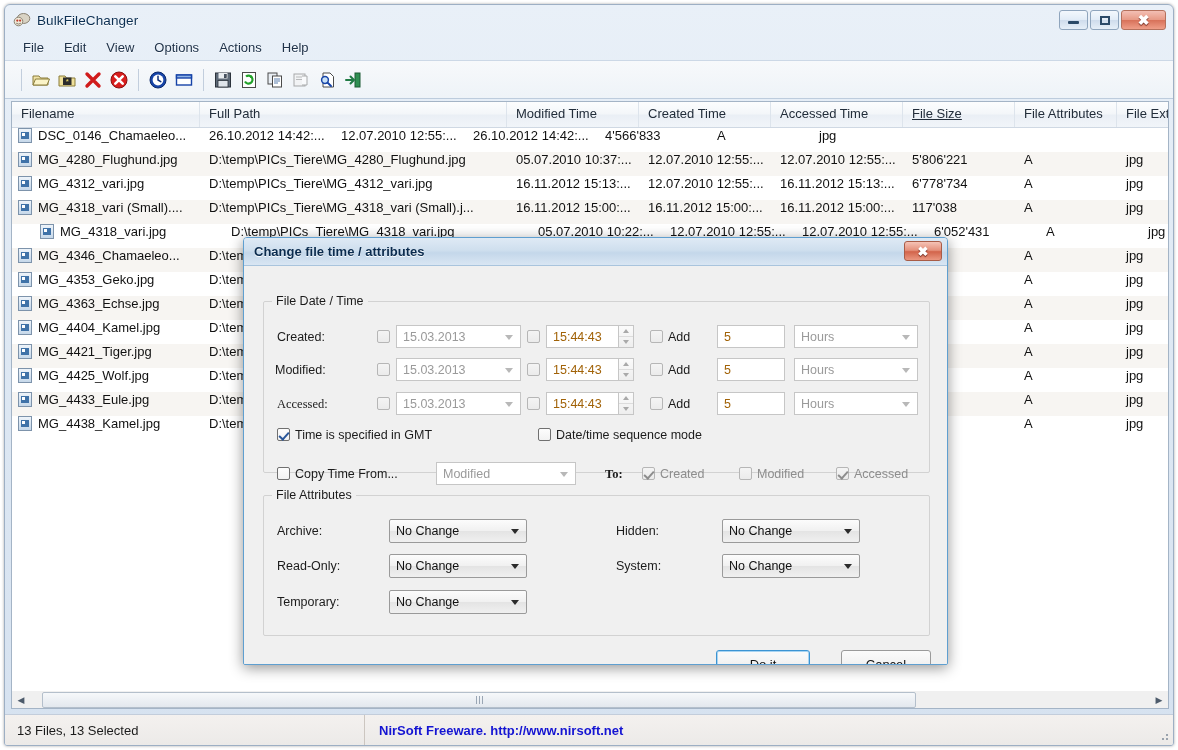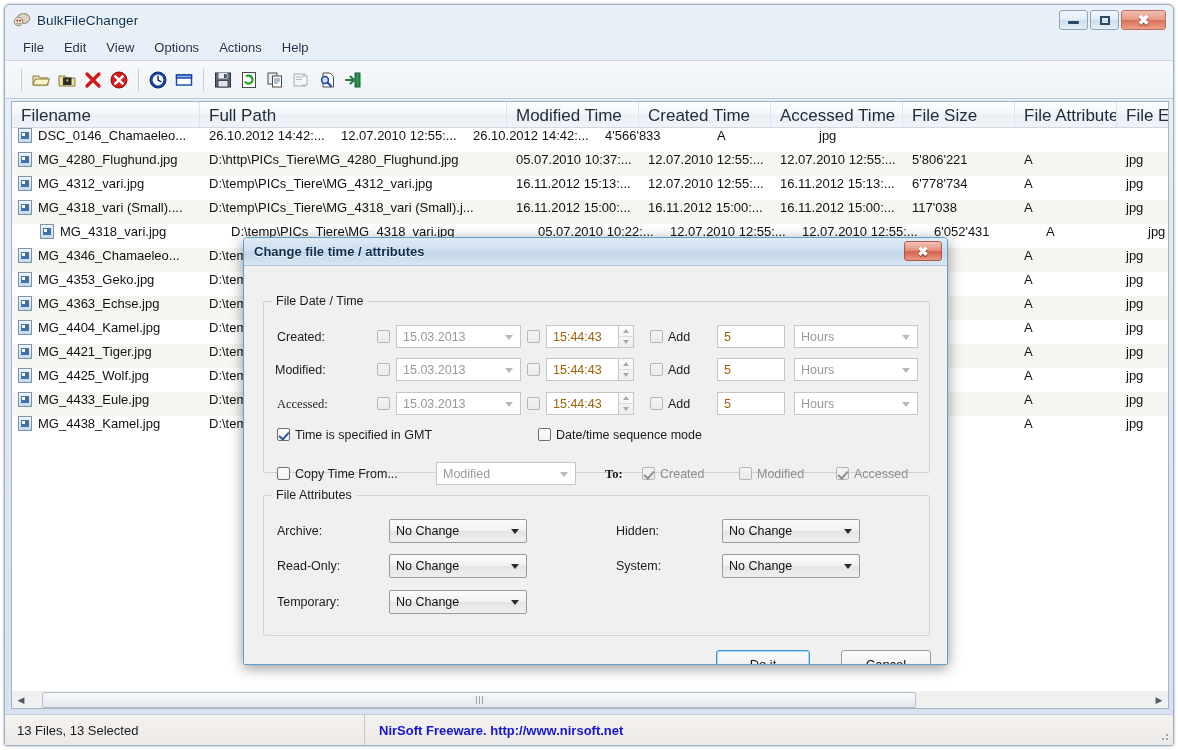--- a/index.html
+++ b/index.html
@@ -105,21 +105,21 @@
     background: #ffffff;
     border: 1px solid #a4b4c6;
     overflow: hidden;
   }
   #list-header {
     display: flex; height: 26px;
     background: linear-gradient(to bottom,#fcfdfe 0%, #f3f6f9 48%, #eaeff5 52%, #f1f5f9 100%);
     border-bottom: 1px solid #cfd8e3;
   }
   .hcell {
-    font-size: 17px; color: #222d3a;
+    font-size: 13px; color: #222d3a;
     padding: 4px 0 0 9px;
     border-right: 1px solid #dde4ec;
     overflow: hidden; white-space: nowrap;
     flex: none; cursor: pointer;
   }
   .row {
     display: flex; height: 24px; align-items: flex-start;
   }
   .row.alt { background: #f7f5f2; }
   .cell {
@@ -460,21 +460,21 @@
     </div>
   </div>
 
   <div id="listview">
     <div id="list-header">
         <div class="hcell" style="width: 188px;">Filename</div>
         <div class="hcell" style="width: 307px;">Full Path</div>
         <div class="hcell" style="width: 132px;">Modified Time</div>
         <div class="hcell" style="width: 132px;">Created Time</div>
         <div class="hcell" style="width: 132px;">Accessed Time</div>
-        <div class="hcell" style="width: 112px;">File Size</div>
+        <div class="hcell" style="width: 112px; text-decoration: underline;">File Size</div>
         <div class="hcell" style="width: 102px;">File Attributes</div>
         <div class="hcell" style="width: 95px;">File Extension</div>
       </div>
     <div id="list-rows">
         <div class="row">
           <div class="cell fname" style="width: 188px;">
             <span class="file-icon"></span>
             <span>DSC_0146_Chamaeleo...</span>
           </div>
           <div class="cell" style="width: 132px;">26.10.2012 14:42:...</div>
@@ -482,21 +482,21 @@
           <div class="cell" style="width: 132px;">26.10.2012 14:42:...</div>
           <div class="cell" style="width: 112px;">4'566'833</div>
           <div class="cell" style="width: 102px;">A</div>
           <div class="cell" style="width: 95px;">jpg</div>
         </div>
         <div class="row alt">
           <div class="cell fname" style="width: 188px;">
             <span class="file-icon"></span>
             <span>MG_4280_Flughund.jpg</span>
           </div>
-          <div class="cell" style="width: 307px;">D:\http\PICs_Tiere\MG_4280_Flughund.jpg</div>
+          <div class="cell" style="width: 307px;">D:\temp\PICs_Tiere\MG_4280_Flughund.jpg</div>
           <div class="cell" style="width: 132px;">05.07.2010 10:37:...</div>
           <div class="cell" style="width: 132px;">12.07.2010 12:55:...</div>
           <div class="cell" style="width: 132px;">12.07.2010 12:55:...</div>
           <div class="cell" style="width: 112px;">5'806'221</div>
           <div class="cell" style="width: 102px;">A</div>
           <div class="cell" style="width: 95px;">jpg</div>
         </div>
         <div class="row">
           <div class="cell fname" style="width: 188px;">
             <span class="file-icon"></span>

